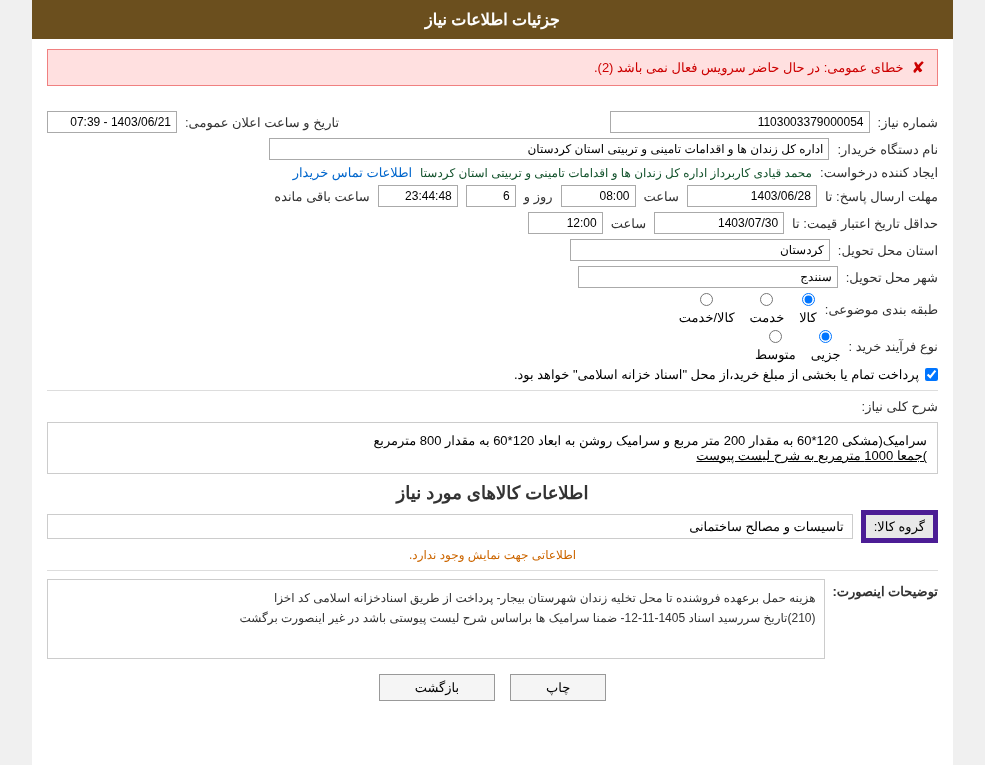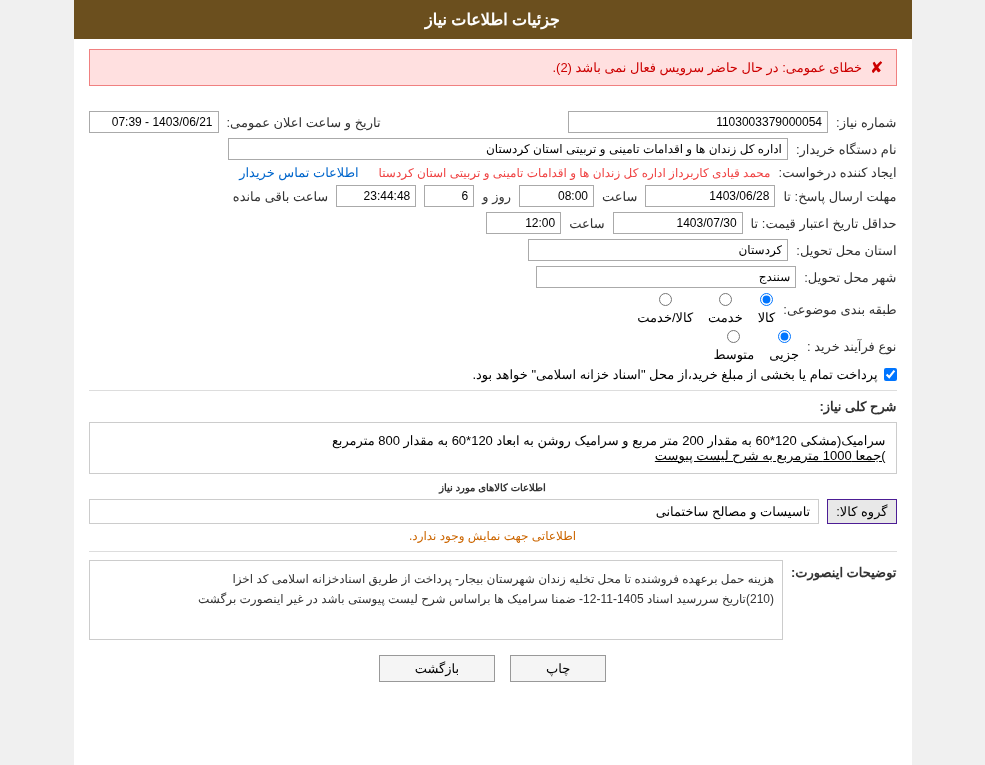--- a/index.html
+++ b/index.html
@@ -3,21 +3,21 @@
   <meta charset="utf-8">
   <style>
     * { box-sizing: border-box; margin: 0; padding: 0; }
     body {
       font-family: Tahoma, Arial, sans-serif;
       font-size: 13px;
       background: #f0f0f0;
       direction: rtl;
     }
     .page-container {
-      width: 838px;
+      width: 921px;
       min-height: 765px;
       background: #fff;
       margin: 0 auto;
     }
     .header {
       background: #6b4f1e;
       color: #fff;
       text-align: center;
       padding: 10px;
       font-size: 16px;
@@ -61,21 +61,21 @@
     .section-box {
       border: 1px solid #ccc;
       background: #fff;
       padding: 10px;
       margin: 8px 0;
       direction: rtl;
     }
     .section-title {
       text-align: center;
       font-weight: bold;
-      font-size: 10px;
+      font-size: 18px;
       margin: 8px 0 6px 0;
       color: #333;
     }
     .info-row {
       display: flex;
       align-items: center;
       gap: 8px;
       margin: 5px 0;
       direction: rtl;
     }
@@ -115,21 +115,21 @@
     }
     .group-row {
       display: flex;
       align-items: center;
       gap: 8px;
       margin: 5px 0;
       direction: rtl;
     }
     .group-label {
       background: #e8e8e8;
-      border: 1px solid #4c1d95;
+      border: 5px solid #4c1d95;
       padding: 4px 8px;
       white-space: nowrap;
     }
     .group-value {
       border: 1px solid #ccc;
       padding: 4px 8px;
       flex: 1;
       background: #fff;
     }
     .checkbox-row {
@@ -165,21 +165,21 @@
       <input type="text" class="input-field input-date" readonly="" value="1403/06/21 - 07:39" style="">
     </div>
 
     <div class="info-row">
       <span class="info-label">نام دستگاه خریدار:</span>
       <input type="text" class="input-field" style="width: 560px;" readonly="" value="اداره کل زندان ها و اقدامات تامینی و تربیتی استان کردستان">
     </div>
 
     <div class="info-row">
       <span class="info-label">ایجاد کننده درخواست:</span>
-      <span style="color:#ef4444; font-size:12px;margin-left:12px;">محمد  قیادی کاربرداز اداره کل زندان ها و اقدامات تامینی و تربیتی استان کردستا</span>
+      <span style="color:#14532d; font-size:12px;">محمد  قیادی کاربرداز اداره کل زندان ها و اقدامات تامینی و تربیتی استان کردستا</span>
       <a class="link-blue">اطلاعات تماس خریدار</a>
     </div>
 
     <div class="info-row">
       <span class="info-label">مهلت ارسال پاسخ: تا</span>
       <input type="text" class="input-field input-date" readonly="" value="1403/06/28" style="">
       <span class="info-label">ساعت</span>
       <input type="text" class="input-field input-time" readonly="" value="08:00" style="">
       <span class="info-label">روز و</span>
       <input type="text" class="input-field input-num" readonly="" value="6" style="">
@@ -237,21 +237,21 @@
     </div>
 
     <div class="checkbox-row">
       <input type="checkbox" checked="" style="">
       <span>پرداخت تمام یا بخشی از مبلغ خرید،از محل "اسناد خزانه اسلامی" خواهد بود.</span>
     </div>
 
     <hr class="divider">
 
     <div class="info-row">
-      <span class="info-label" style="font-weight:bold;">شرح کلی نیاز:</span>
+      <span class="info-label" style="font-weight:normal;">شرح کلی نیاز:</span>
     </div>
     <div class="section-box">
       <div style="font-size:13px;">سرامیک(مشکی  120*60  به مقدار 200 متر مربع  و  سرامیک روشن به ابعاد 120*60 به مقدار 800 مترمربع</div>
       <div style="text-align:right; font-size:13px;text-decoration:underline;">)جمعا 1000 مترمربع به شرح لیست پیوست</div>
     </div>
 
     <div class="section-title">اطلاعات کالاهای مورد نیاز</div>
 
     <div class="group-row">
       <span class="group-label">گروه کالا:</span>

